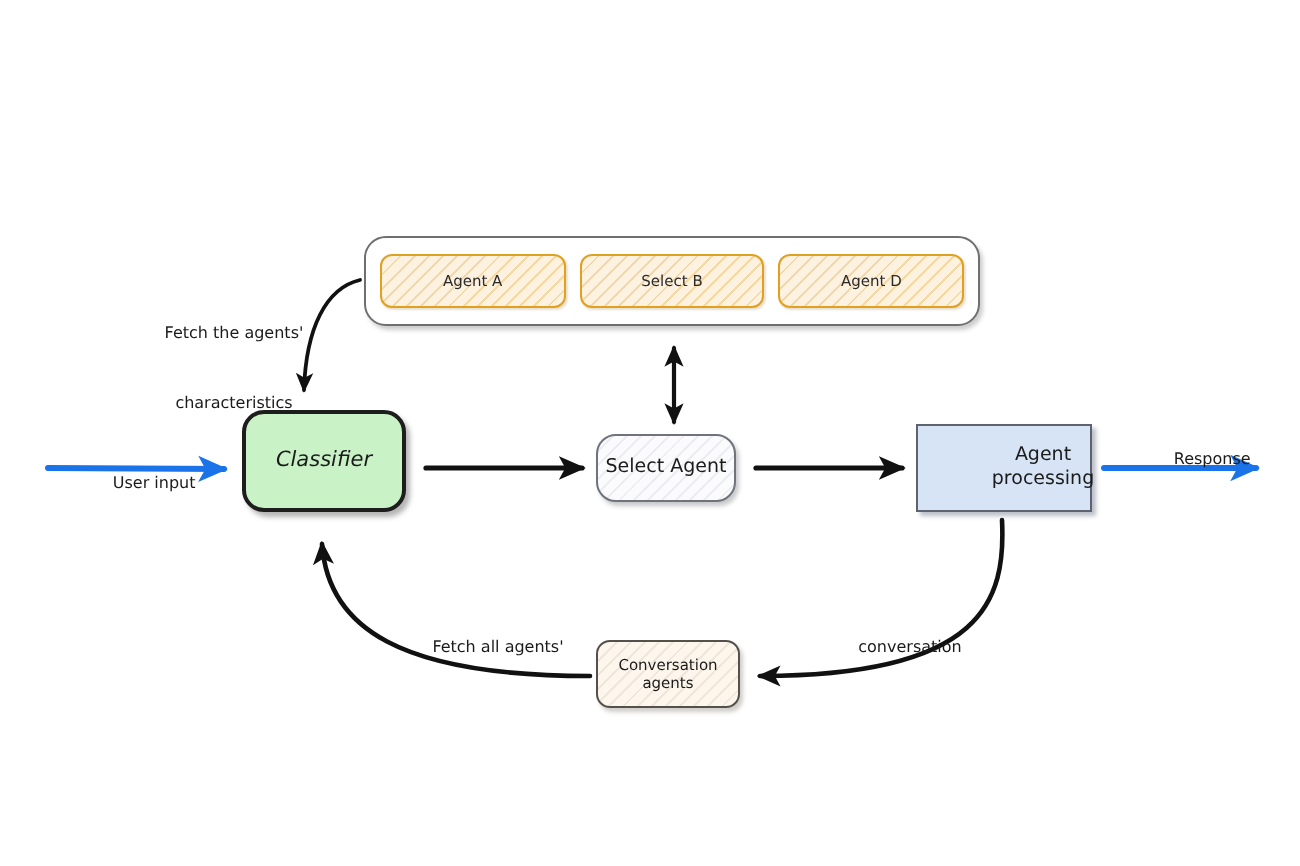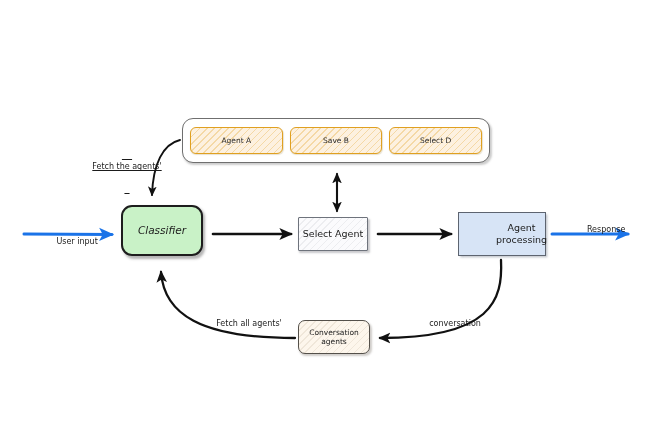--- a/index.html
+++ b/index.html
@@ -87,21 +87,21 @@
     font-style: italic;
   }
 
   
   #select-agent {
     left: 298px;
     top: 217px;
     width: 70px;
     height: 34px;
     border: 1.4px solid #6e737c;
-    border-radius: 1px;
+    border-radius: 10px;
     background-color: #fbfbfd;
     background-image: repeating-linear-gradient(
         -45deg,
         rgba(140,145,155,0.13) 0px,
         rgba(140,145,155,0.13) 1px,
         rgba(0,0,0,0) 1px,
         rgba(0,0,0,0) 5px);
     box-shadow: 1.5px 2px 2px rgba(100,100,110,0.35);
     font-size: 9.5px;
     align-items: center;
@@ -144,21 +144,21 @@
 
   
   .edge-label {
     position: absolute;
     font-size: 8px;
     color: #1b1b1b;
     text-align: center;
     line-height: 1.45;
     white-space: pre;
   }
-  #label-fetch-characteristics { left: 72px;  top: 138px; width: 110px; text-decoration: underline; }
+  #label-fetch-characteristics { left: 62px;  top: 138px; width: 110px; }
   #label-fetch-history         { left: 186px; top: 295px; width: 126px; text-align: center; }
   #label-save-conversation     { left: 400px; top: 295px; width: 110px; }
   #label-user-input            { left: 30px;  top: 224px; width: 84px; }
   #label-response              { left: 562px; top: 212px; width: 78px; }
 </style>
 </head>
 <body>
 
 <div id="canvas">
 
@@ -187,24 +187,24 @@
     <path d="M 501 260 C 503 300, 492 338, 380 338" stroke="#111111" stroke-width="2.3" fill="none" stroke-linecap="round" marker-end="url(#arrow-black)"></path>
 
     <path d="M 295 338 C 200 338, 164 314, 161 272" stroke="#111111" stroke-width="2.3" fill="none" stroke-linecap="round" marker-end="url(#arrow-black)"></path>
   </svg>
 
   <div id="agent-pool" class="node">
     <div class="agent-chip">
       <span>Agent A</span>
     </div>
     <div class="agent-chip">
-      <span>Save B</span>
+      <span>Select B</span>
     </div>
     <div class="agent-chip">
-      <span>Select D</span>
+      <span>Agent D</span>
     </div>
   </div>
 
   <div id="classifier" class="node">
     <span>Classifier</span>
   </div>
 
   <div id="select-agent" class="node">
     <span>Select Agent</span>
   </div>
@@ -222,20 +222,21 @@
   <div id="label-user-input" class="edge-label">
     <span>User input</span>
   </div>
 
   <div id="label-response" class="edge-label">
     <span>Response</span>
   </div>
 
   <div id="label-fetch-characteristics" class="edge-label">
     <div>Fetch the agents'</div>
+    <div>characteristics</div>
   </div>
 
   <div id="label-fetch-history" class="edge-label">
     <div>Fetch all agents'</div>
   </div>
 
   <div id="label-save-conversation" class="edge-label">
     <div>conversation</div>
   </div>
 

